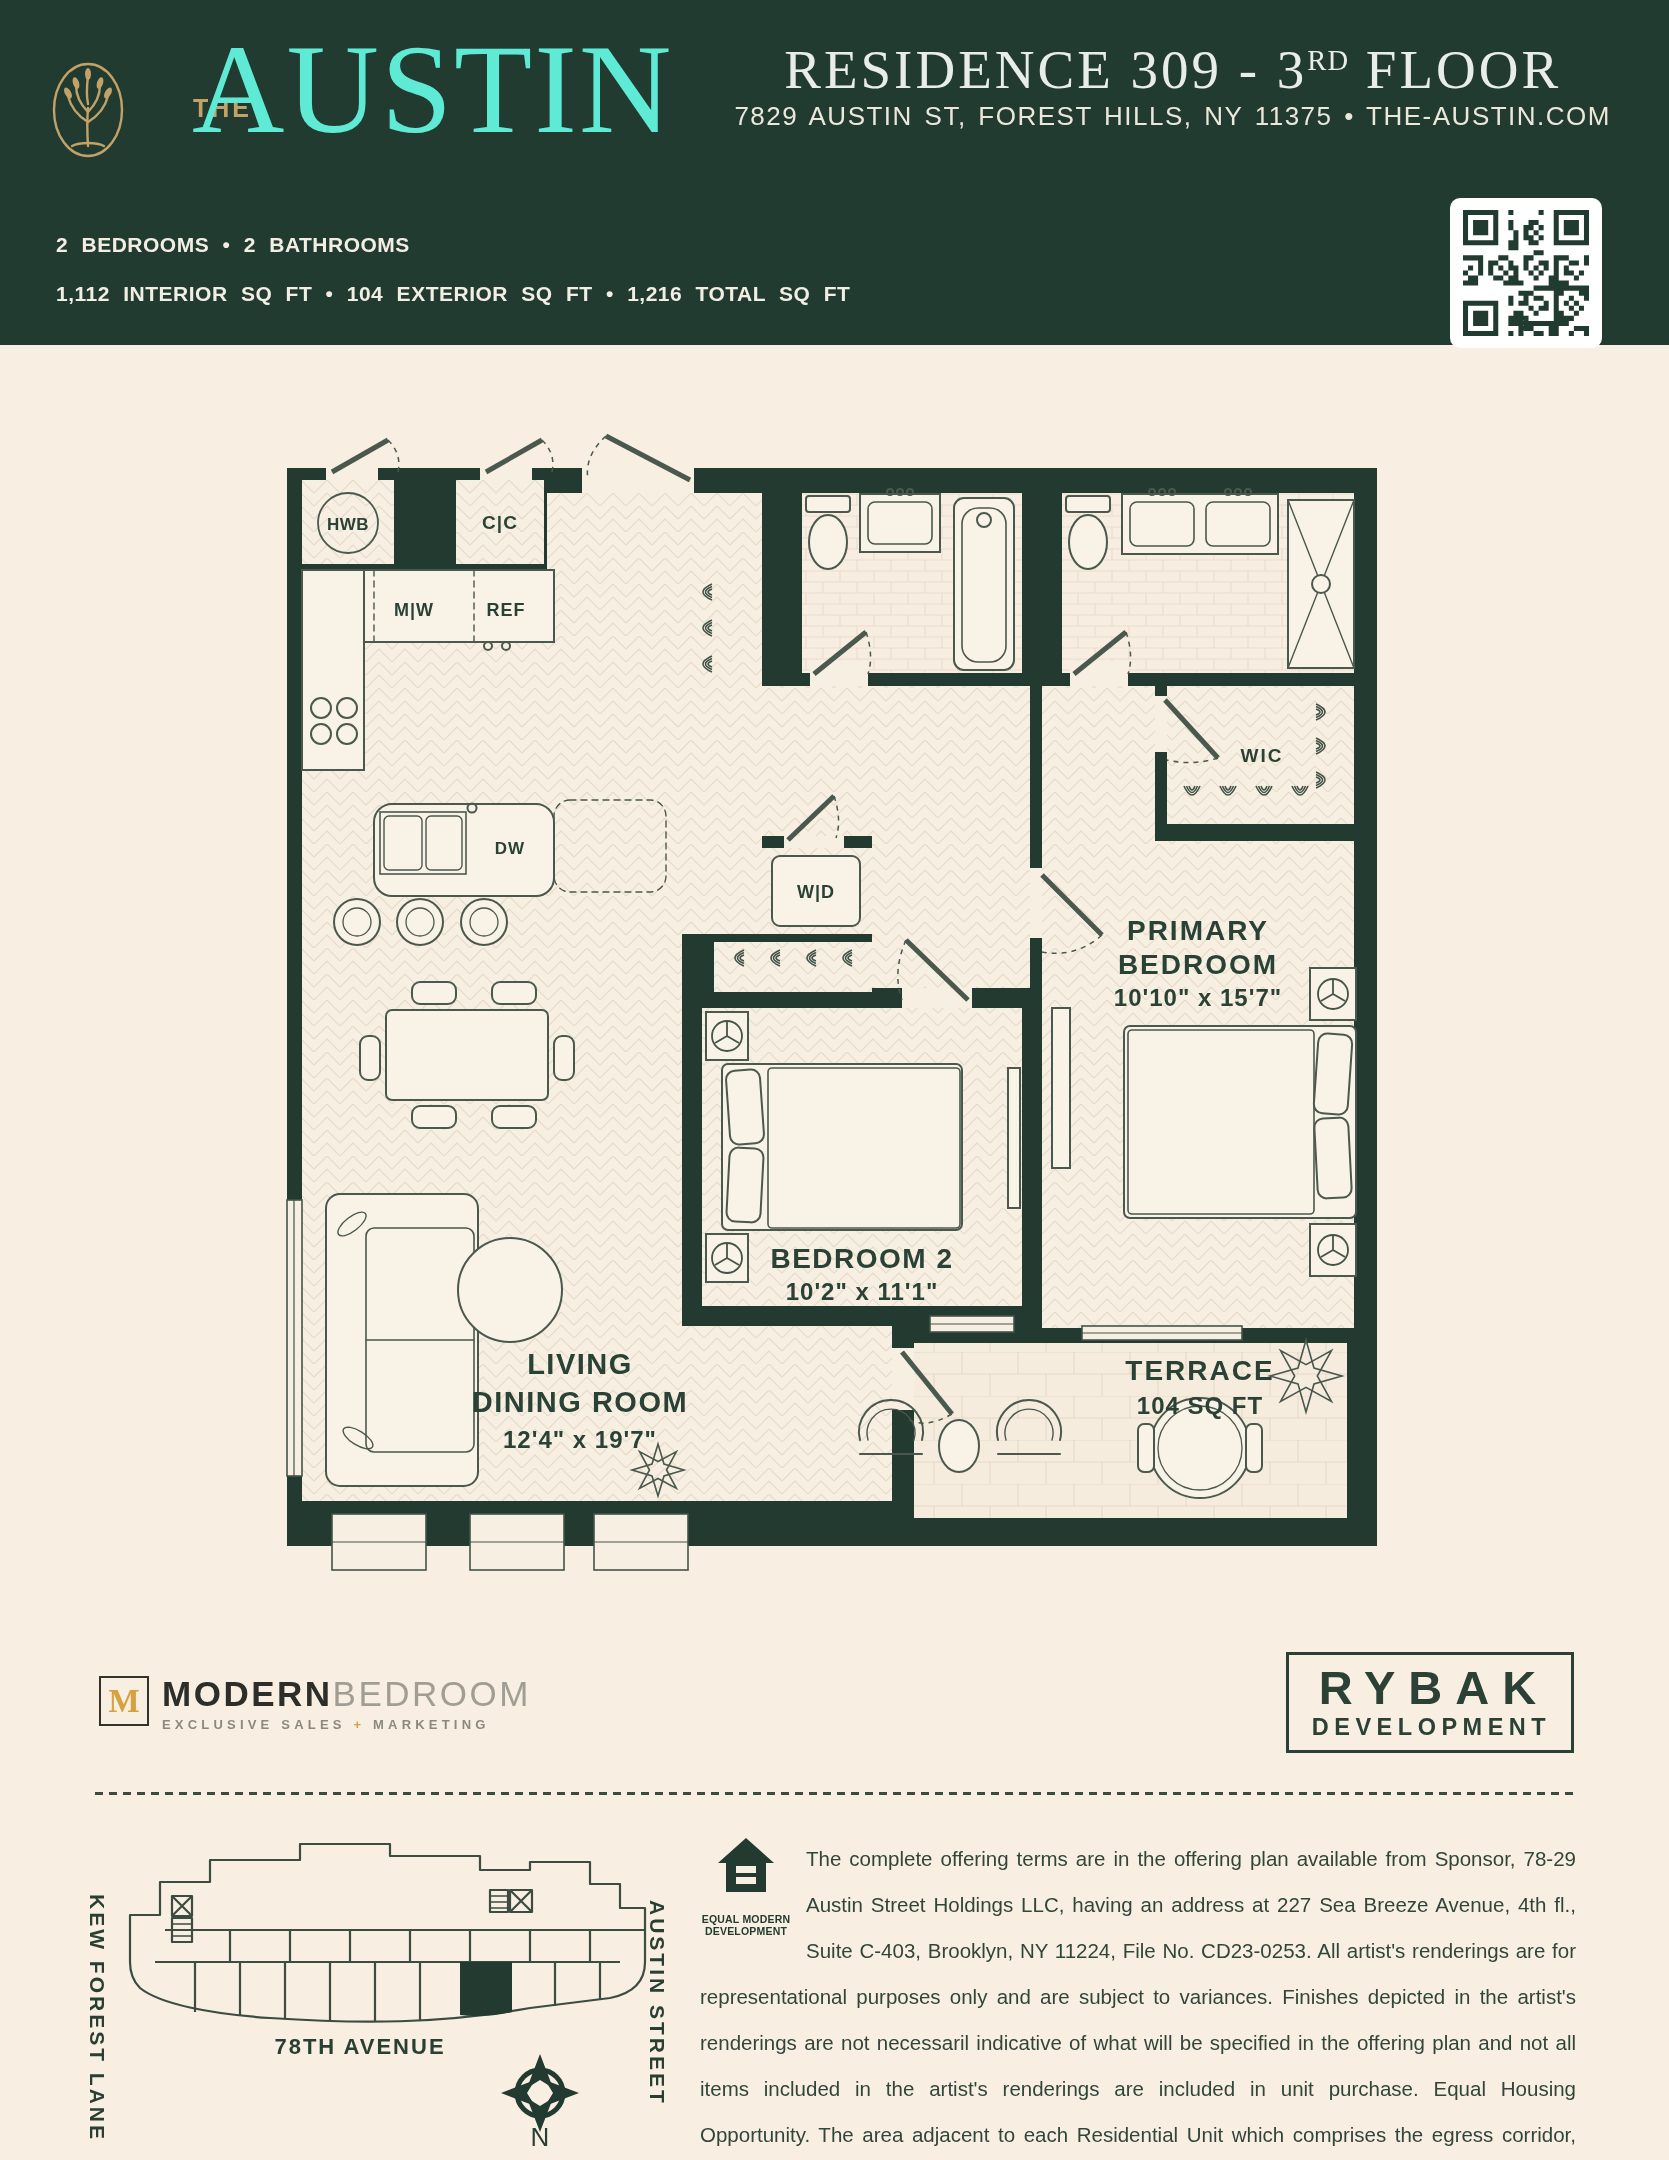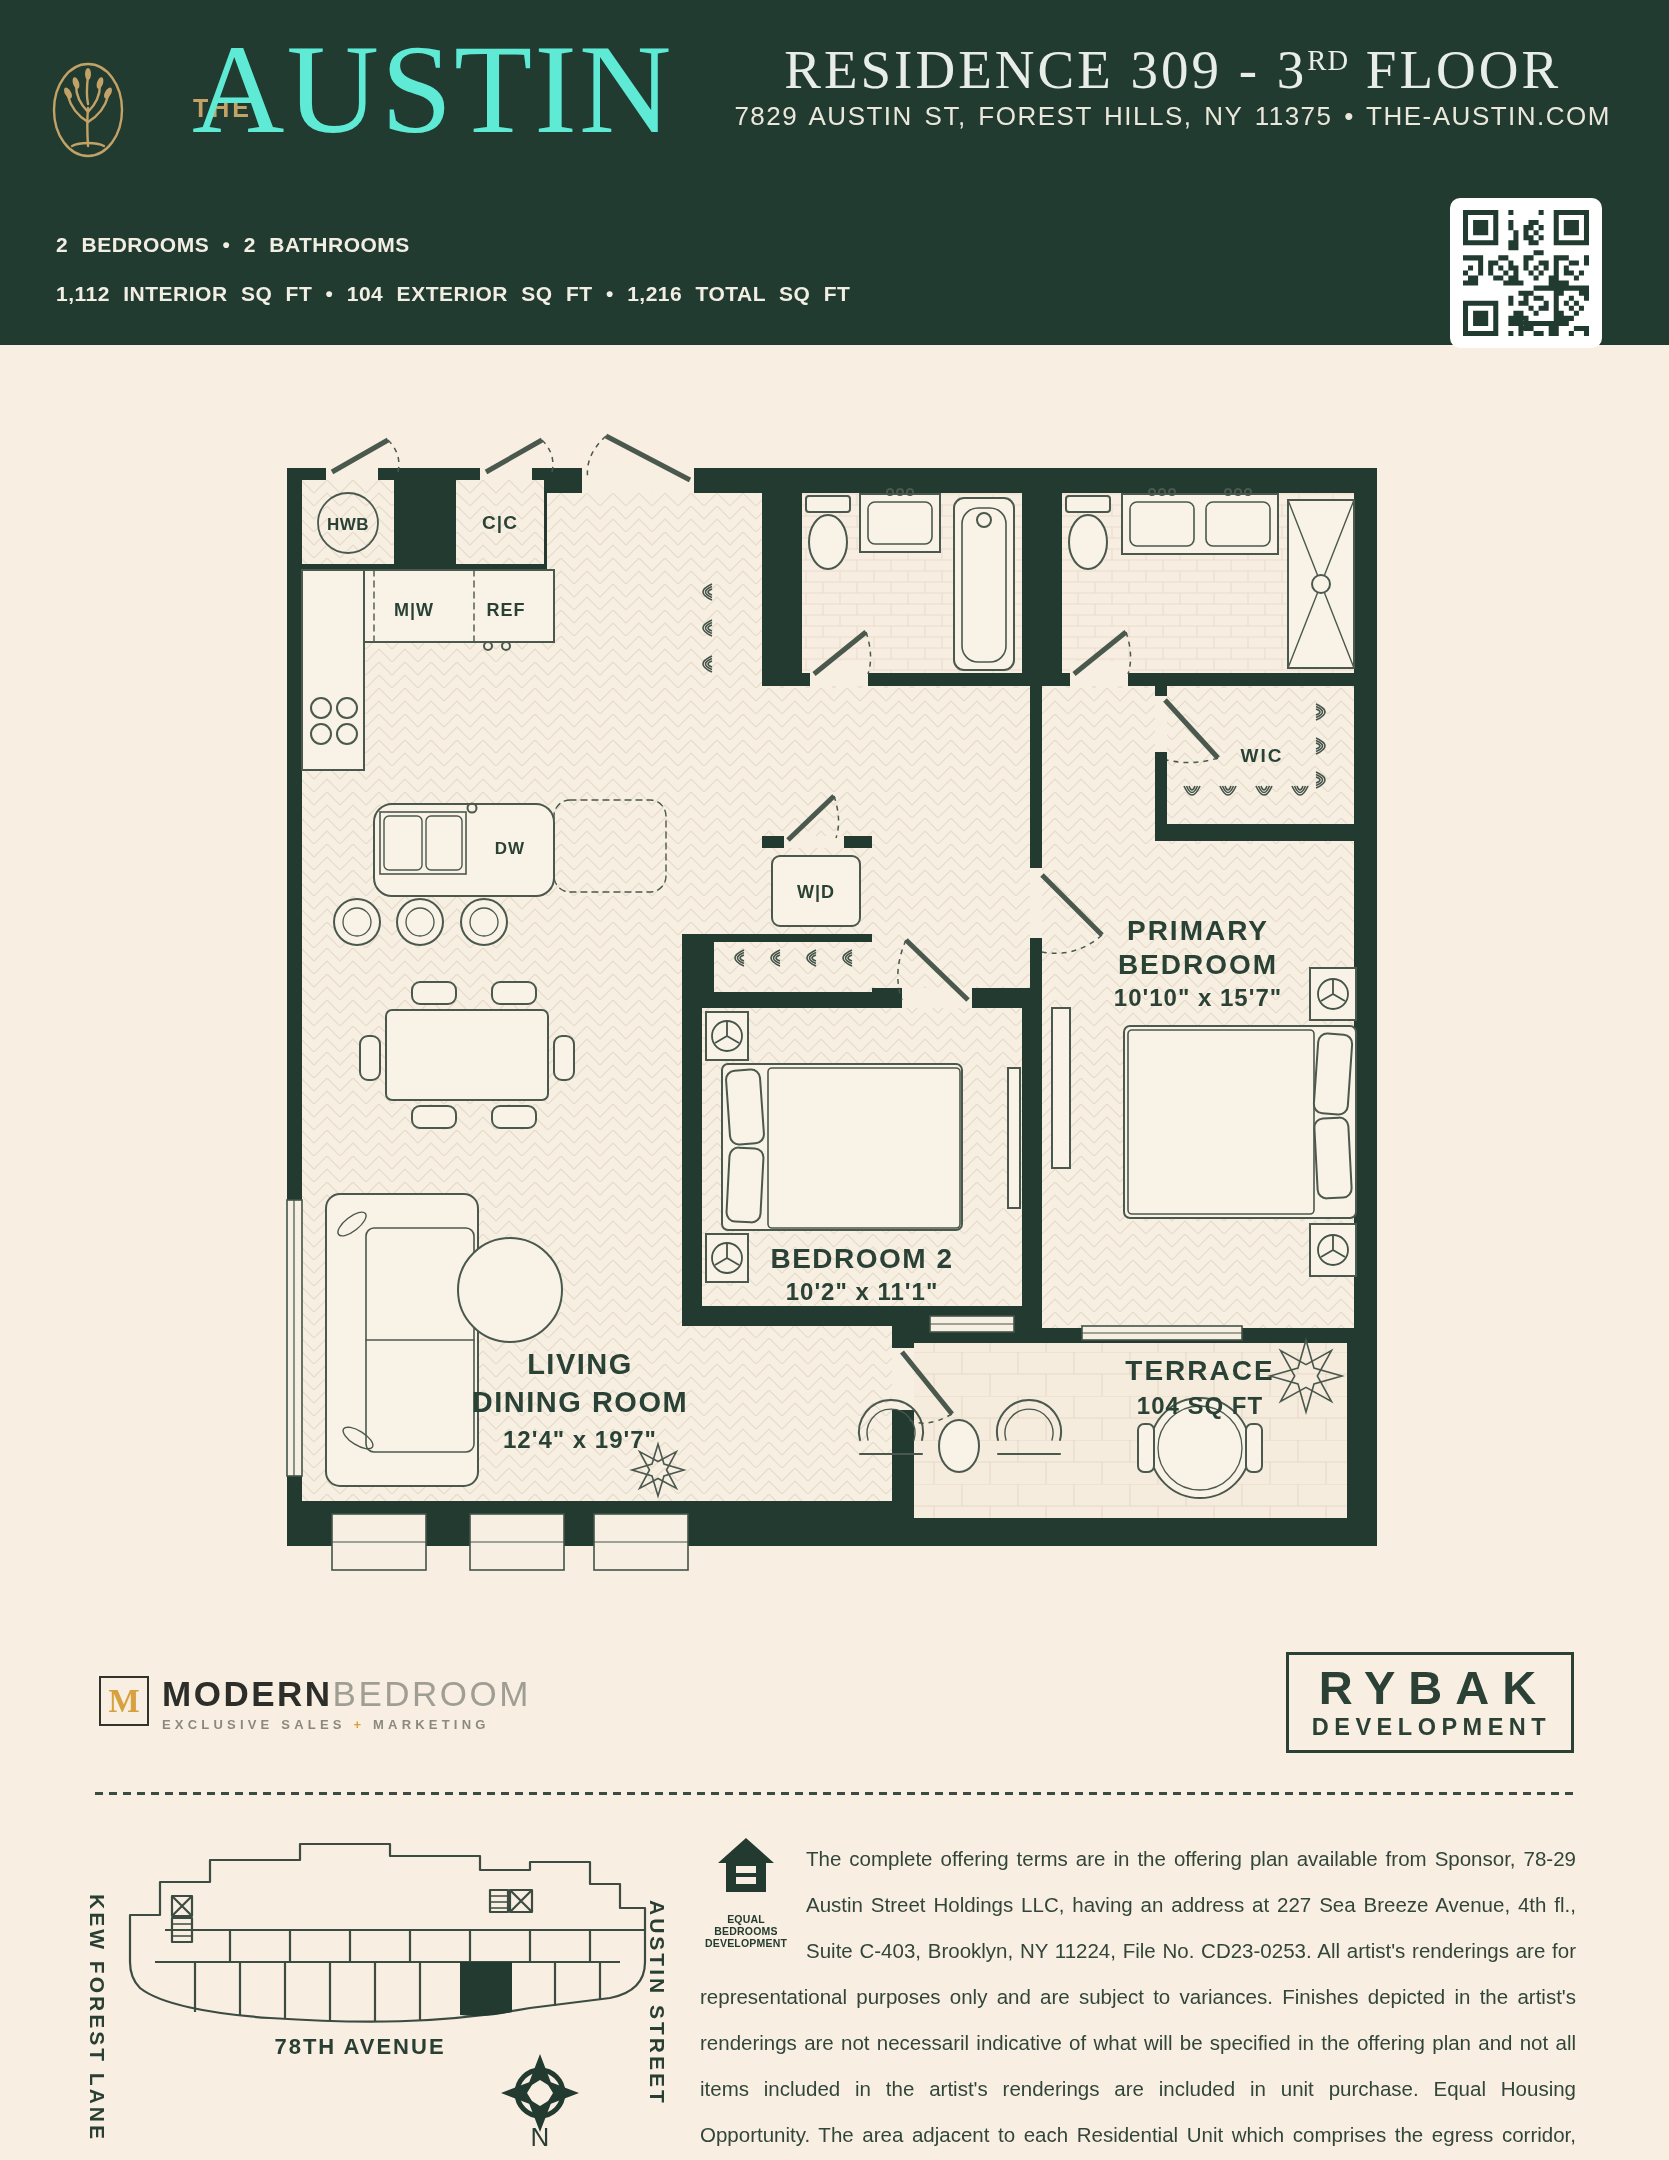--- a/index.html
+++ b/index.html
@@ -386,19 +386,19 @@
   </svg>
 
   <div class="legal">
     <div class="eho">
       <svg width="60" height="58" viewBox="0 0 60 58">
         <polygon points="30,2 58,27 50,27 50,56 10,56 10,27 2,27" fill="#223a2f"></polygon>
         <rect x="20" y="30" width="20" height="7" fill="#f8efe2"></rect>
         <rect x="20" y="41" width="20" height="7" fill="#f8efe2"></rect>
       </svg>
       <div class="eho-caption">
-        <div>EQUAL BEDROOMS</div>
+        <div>EQUAL MODERN</div>
         <div>DEVELOPMENT</div>
       </div>
     </div><span>The complete offering terms are in the offering plan available from Sponsor, 78-29 Austin Street Holdings LLC, having an address at 227 Sea Breeze Avenue, 4th fl., Suite C-403, Brooklyn, NY 11224, File No. CD23-0253. All artist's renderings are for representational purposes only and are subject to variances. Finishes depicted in the artist's renderings are not necessaril indicative of what will be specified in the offering plan and not all items included in the artist's renderings are included in unit purchase. Equal Housing Opportunity. The area adjacent to each Residential Unit which comprises the egress corridor, private elevator lobby, and trash chute on each floor containing a Residential Unit, as more particularly identified on the Floor Plans, is a Residential Common Element but is included in the square foot area of the Residential Unit to which such space is adjacent, and has been measured to the centerline of the partitions defining such space.</span>
   </div>
 
 </div>
 
 </body></html>

